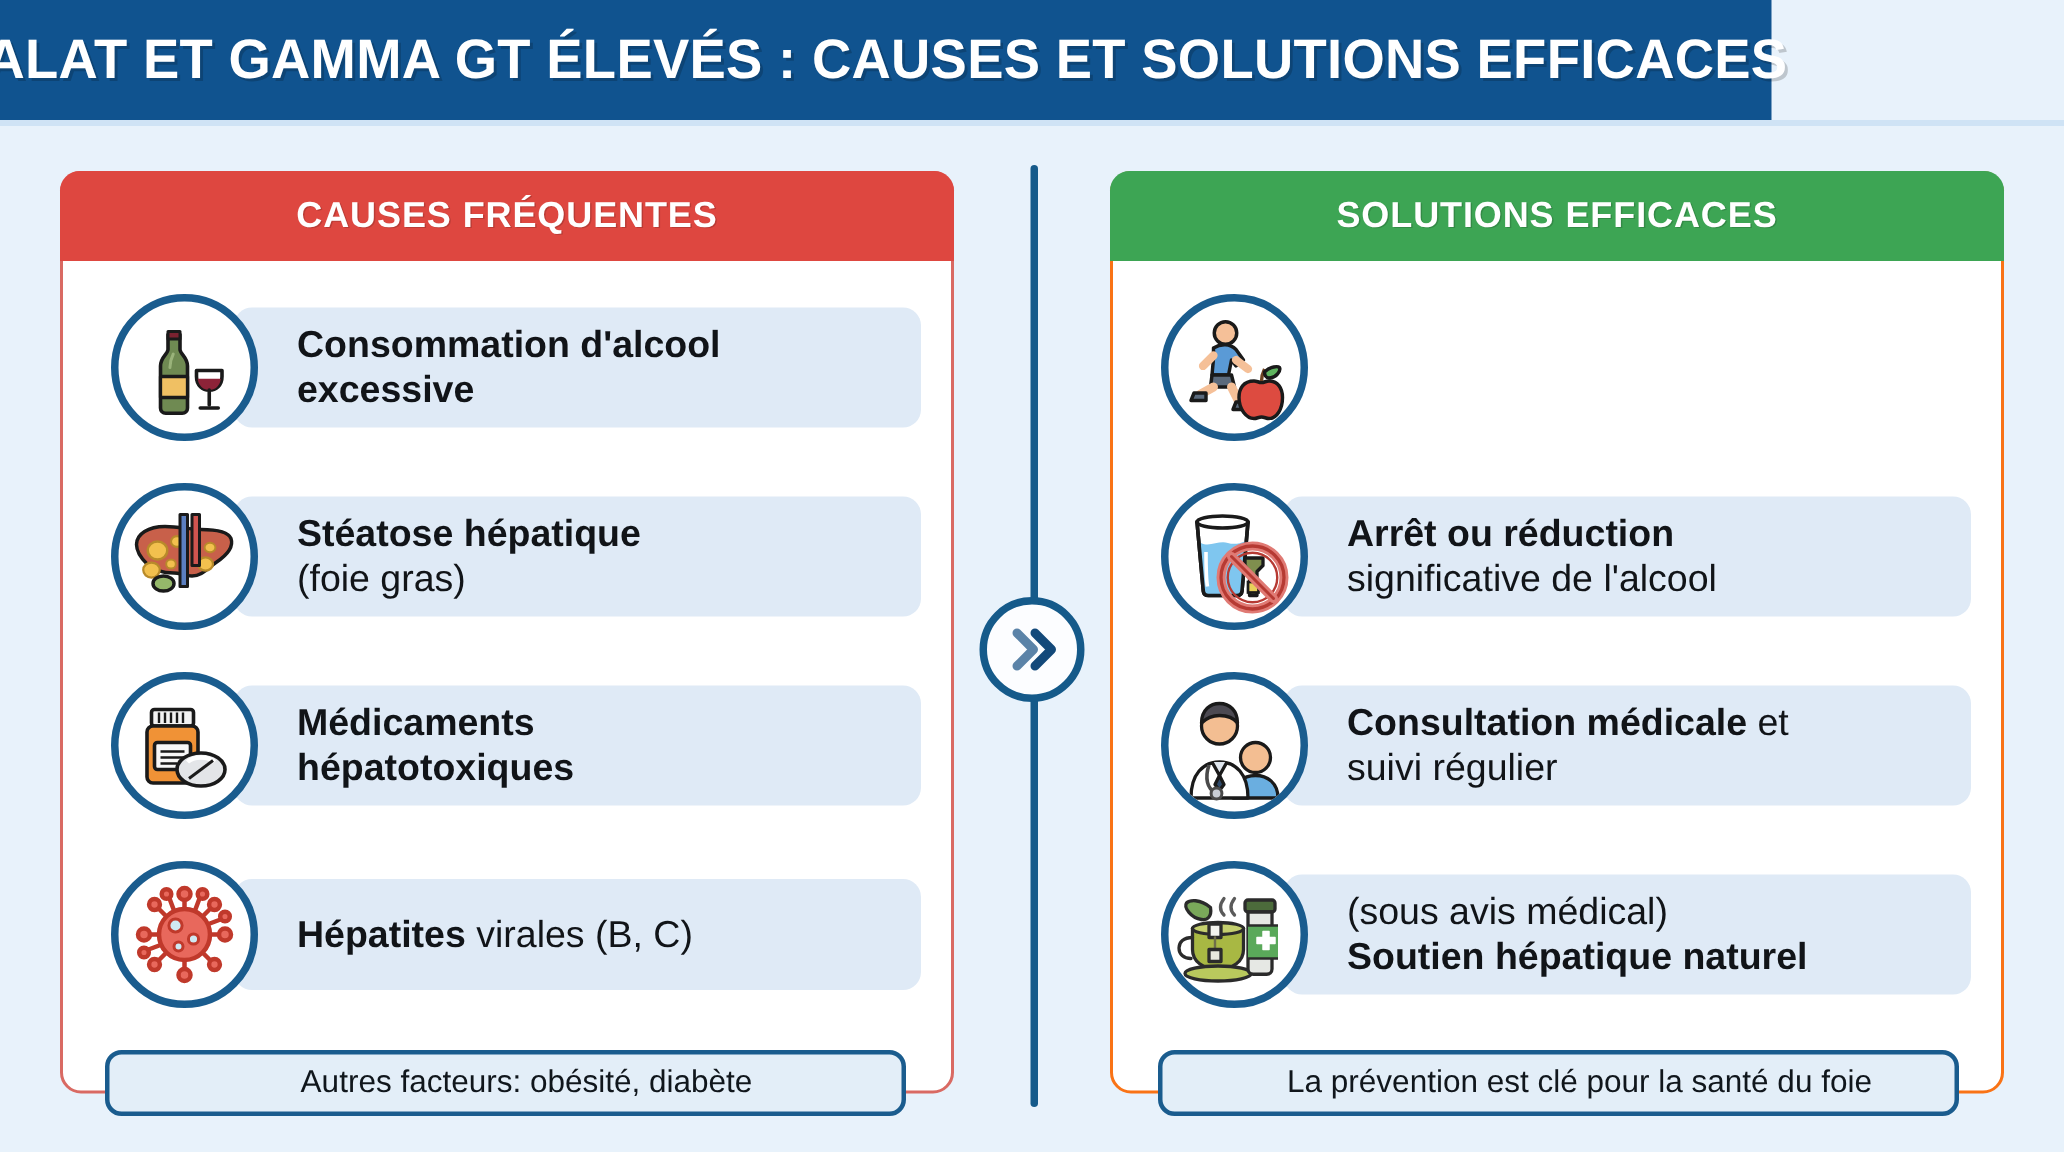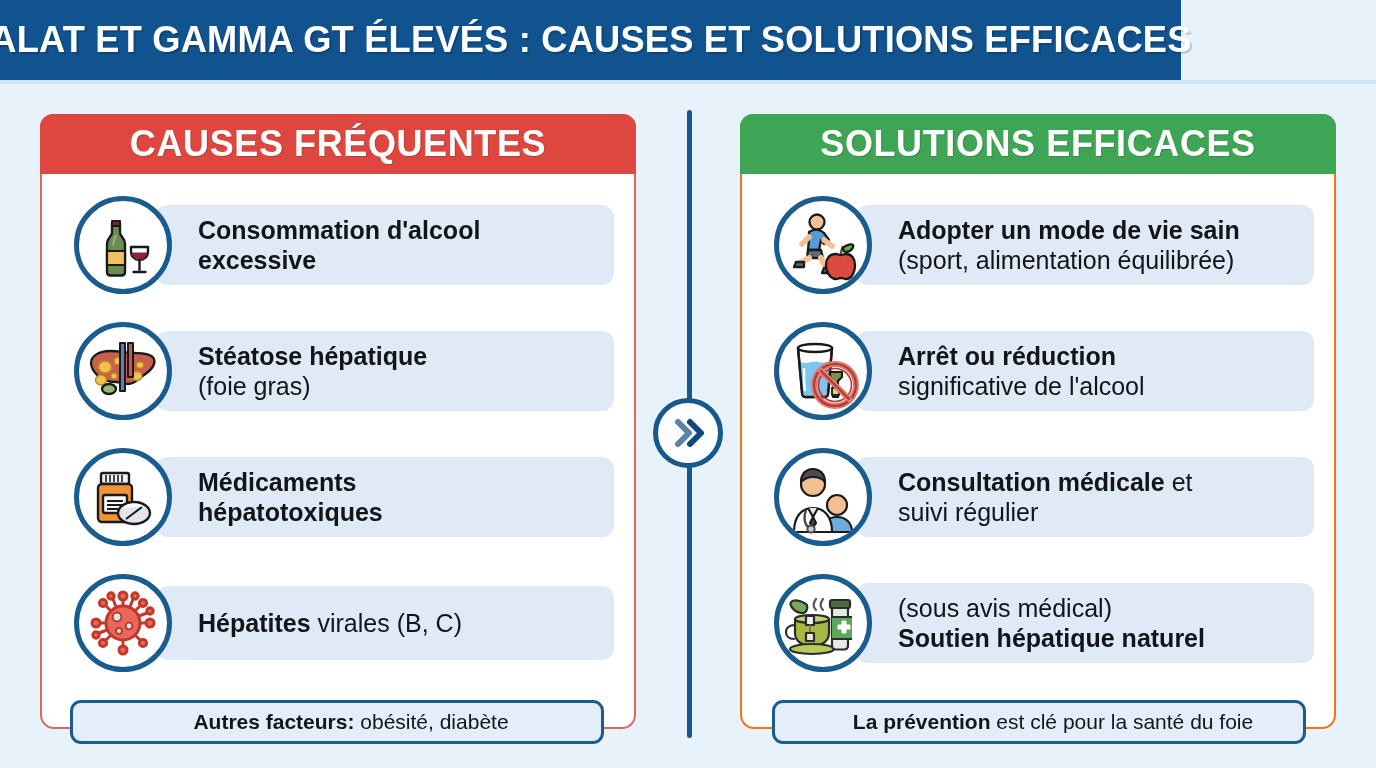--- a/index.html
+++ b/index.html
@@ -45,21 +45,21 @@
 
   .panel-head{
     position:absolute;left:-2px;top:-2px;width:596px;height:60px;
     border-radius:13px 13px 0 0;
     display:flex;align-items:center;justify-content:center;
     box-sizing:border-box;
   }
   .head-left{background:#de4740;}
   .head-right{background:#3da554;}
   .panel-head-title{
-    color:#ffffff;font-weight:bold;font-size:36px;letter-spacing:0.6px;
+    color:#ffffff;font-weight:bold;font-size:24px;letter-spacing:0.6px;
     text-shadow:1px 1px 0 rgba(0,0,0,0.16);
   }
 
   .rows{position:absolute;left:0;top:60px;width:592px;height:550px;}
 
   .row{
     position:absolute;left:32px;width:540px;height:103px;
     display:flex;align-items:center;
   }
   .row.r0{top:17px;}
@@ -110,21 +110,21 @@
     border-radius:11px;
     display:flex;align-items:center;justify-content:center;
     box-sizing:border-box;
     z-index:6;
   }
   .footer-left{left:70px;width:534px;}
   .footer-right{left:772px;width:534px;}
   .footer-pill .ftxt{
     font-size:21px;color:#10161c;white-space:nowrap;
   }
-  .footer-pill .ftxt b{font-weight:bold;margin-left:28px;}
+  .footer-pill .ftxt b{font-weight:normal;margin-left:28px;}
 
   
   .divider-line{
     position:absolute;left:687px;top:110px;width:5px;height:628px;
     background:#155a8a;border-radius:3px;z-index:2;
   }
   .chev-circle{
     position:absolute;left:653px;top:398px;width:70px;height:70px;
     border-radius:50%;
     background:#fcfdff;
@@ -270,24 +270,20 @@
               <path d="M40 62 h9 v5 h-11z" fill="#5b6a7c"></path>
               <path d="M12 56 h8 v5 h-10z" fill="#5b6a7c"></path>
             </g>
             <g stroke="#1a1a1a" stroke-width="2.3" stroke-linejoin="round">
               <path d="M52 48 c-7 0-10 5-10 11 c0 8 5 14 10 14 c2 0 3-1 5-1 c2 0 3 1 5 1 c5 0 9-6 9-14 c0-6-3-11-9-11 c-2 0-3 1-5 1 c-2 0-3-1-5-1z" fill="#dd4b40"></path>
               <path d="M57 48 c0-4 1-6 2-8" fill="none" stroke="#6f4423" stroke-width="2.2"></path>
               <path d="M59 42 c4-4 9-4 10-3 c1 2-2 7-7 7 c-2 0-3-2-3-4z" fill="#5fb45f"></path>
             </g>
           </svg>
         </div>
-        <div class="row-text">
-          <div class="line b"><span>Adopter un mode de vie sain</span><span class="reg"></span></div>
-          <div class="line">(sport, alimentation équilibrée)</div>
-        </div>
       </div>
 
       <div class="row r1">
         <div class="icon-badge">
           <svg width="78" height="78" viewBox="0 0 78 78">
             <g stroke="#1a1a1a" stroke-width="2.4" stroke-linejoin="round">
               <path d="M14 16 h34 l-4 46 c-.2 2-1.6 3-3.4 3 h-19 c-1.8 0-3.2-1-3.4-3z" fill="#ffffff"></path>
               <path d="M16.6 30 c6 3 12-2 18 0 c4 1.2 8 .4 11.6-1.2 l-3 33.2 c-.2 2-1.6 3-3.4 3 h-19 c-1.8 0-3.2-1-3.4-3z" fill="#7fc6ef" stroke="none"></path>
               <path d="M14 16 h34 l-4 46 c-.2 2-1.6 3-3.4 3 h-19 c-1.8 0-3.2-1-3.4-3z" fill="none"></path>
               <ellipse cx="31" cy="16" rx="17" ry="4" fill="#ffffff"></ellipse>

